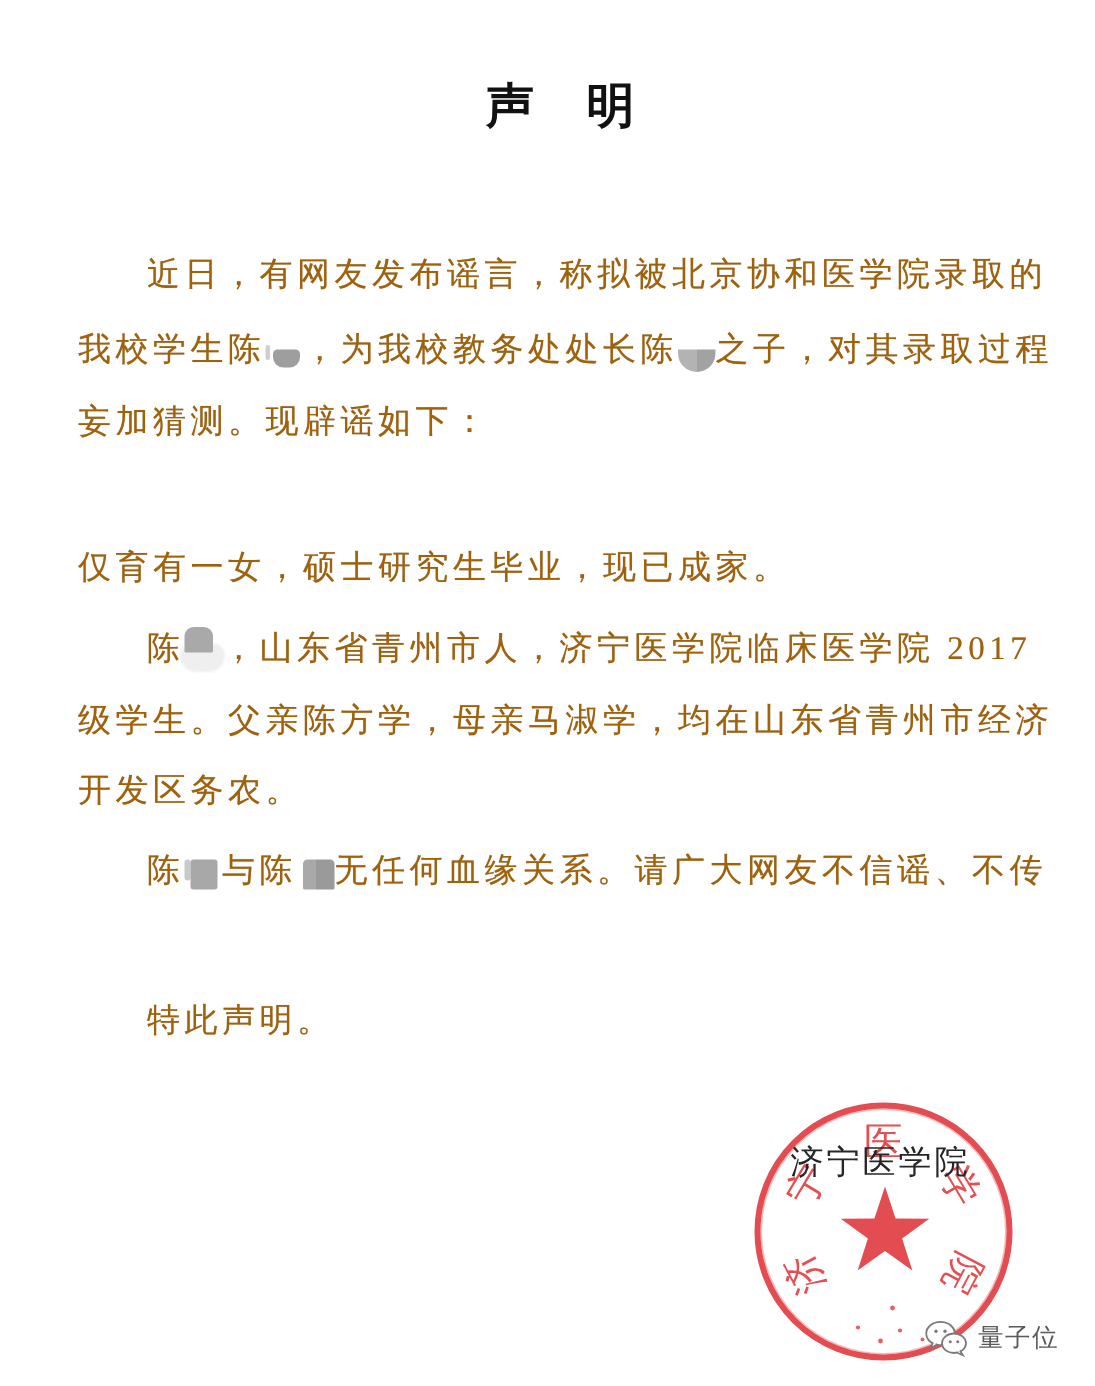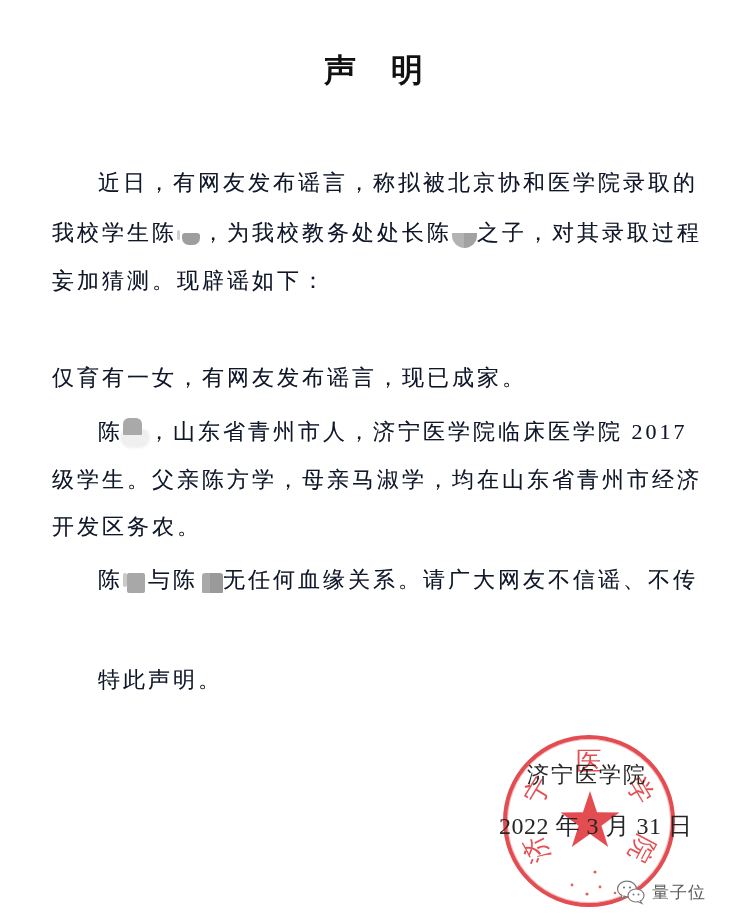--- a/index.html
+++ b/index.html
@@ -24,21 +24,21 @@
       color: #111111;
       white-space: nowrap;
       z-index: 2;
     }
     .line {
       position: absolute;
       font-family: "Liberation Serif", "DejaVu Serif", serif;
       font-size: 22px;
       line-height: 30px;
       letter-spacing: 3px;
-      color: #0f172a;
+      color: #a16207;
       white-space: nowrap;
       text-shadow: 0 0 0.6px rgba(0,0,0,0.35);
       z-index: 2;
     }
     .redact {
       display: inline-block;
       position: relative;
       width: 25px;
       height: 30px;
       vertical-align: top;
@@ -146,36 +146,35 @@
   </svg>
 
   <h1 class="title">声明</h1>
 
   <div class="line" style="left:98px; top:168px;">近日，有网友发布谣言，称拟被北京协和医学院录取的</div>
   <div class="line" style="left:52px; top:218px;">
     <span>我校学生陈</span><span class="redact ra"><span class="blob frag"></span><span class="blob b1"></span></span><span>，为我校教务处处长陈</span><span class="redact rb"><span class="blob b1"></span></span><span>之子，对其录取过程</span>
   </div>
   <div class="line" style="left:52px; top:266px;">妄加猜测。现辟谣如下：</div>
 
-  <div class="line" style="left:52px; top:363px;">仅育有一女，有网友发布谣言，现已成家。</div>
+  <div class="line" style="left:52px; top:363px;">仅育有一女，硕士研究生毕业，现已成家。</div>
 
   <div class="line" style="left:98px; top:417px;">
     <span>陈</span><span class="redact rd"><span class="blob b2"></span><span class="blob b1"></span></span><span>，山东省青州市人，济宁医学院临床医学院 2017</span>
   </div>
   <div class="line" style="left:52px; top:512px;">开发区务农。</div>
   <div class="line" style="left:52px; top:465px;">级学生。父亲陈方学，母亲马淑学，均在山东省青州市经济</div>
 
   <div class="line" style="left:98px; top:565px;">
     <span>陈</span><span class="redact re"><span class="blob frag"></span><span class="blob b1"></span></span><span>与陈</span><span class="redact rf"><span class="blob b1"></span></span><span>无任何血缘关系。请广大网友不信谣、不传</span>
   </div>
 
   <div class="line" style="left:98px; top:665px;">特此声明。</div>
 
   <div class="sig-org">济宁医学院</div>
-  <div class="sig-date">2022 年 3 月 31 日</div>
 
   <div class="watermark">
     <svg class="wm-icon" viewBox="0 0 30 26">
       <ellipse cx="11" cy="10" rx="9.5" ry="7.8" fill="#ffffff" stroke="#7a7a7a" stroke-width="1.2"></ellipse>
       <path d="M6 16 L4.5 20 L9 17" fill="#ffffff" stroke="#7a7a7a" stroke-width="1.1"></path>
       <circle cx="8" cy="8.5" r="1.1" fill="#7a7a7a"></circle>
       <circle cx="14" cy="8.5" r="1.1" fill="#7a7a7a"></circle>
       <ellipse cx="20" cy="16.5" rx="8" ry="6.5" fill="#ffffff" stroke="#7a7a7a" stroke-width="1.2"></ellipse>
       <path d="M24 21.5 L26 24.5 L21.5 22.5" fill="#ffffff" stroke="#7a7a7a" stroke-width="1.1"></path>
       <circle cx="17.5" cy="15.5" r="1" fill="#7a7a7a"></circle>

